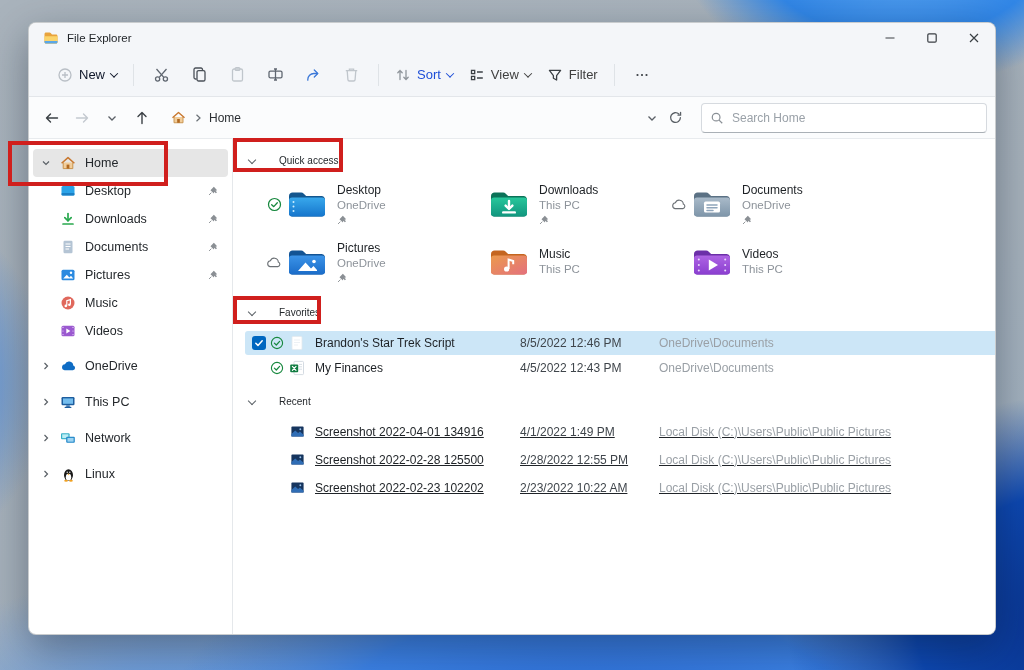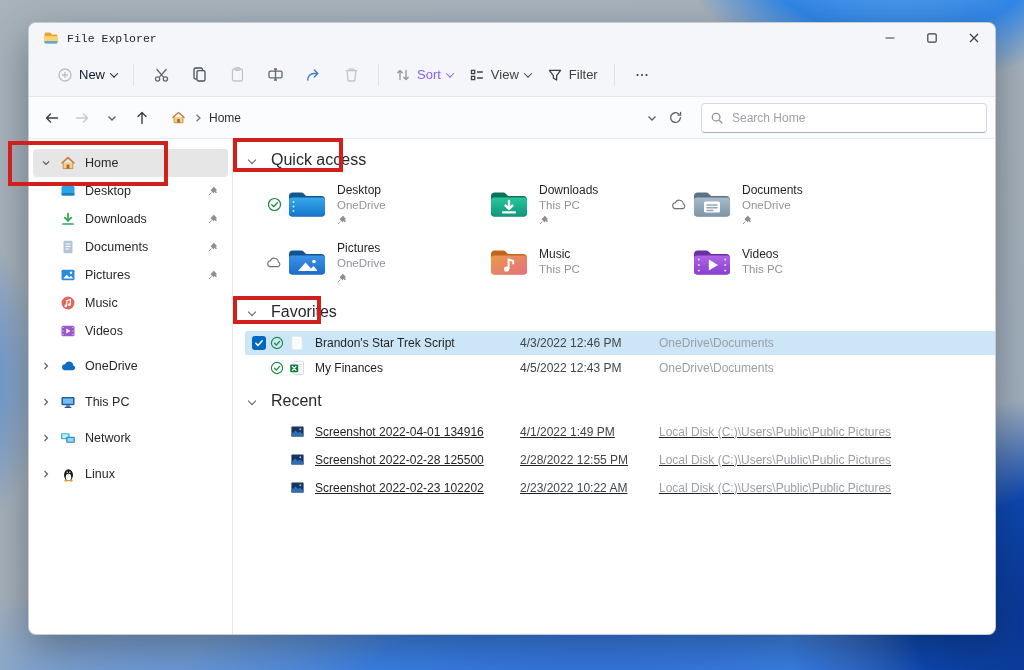--- a/index.html
+++ b/index.html
@@ -18,28 +18,28 @@
   }
 
   
   .window { position:absolute; left:28px; top:22px; width:968px; height:613px;
     background:#fff; border-radius:8px; overflow:hidden;
     border:1px solid rgba(40,50,60,.25);
     box-shadow:0 14px 42px rgba(10,20,40,.38);
     display:flex; flex-direction:column; }
 
   .titlebar { height:30px; background:#f4f6f9; display:flex; align-items:center; padding-left:14px; flex:0 0 auto; }
-  .titlebar .tlabel { font-size:11.5px; margin-left:8px; color:#22262a;font-family:Liberation Mono, monospace; }
+  .titlebar .tlabel { font-size:11.5px; margin-left:8px; color:#22262a; }
   .win-controls { margin-left:auto; display:flex; height:100%; }
   .win-btn { width:42px; height:100%; display:flex; align-items:center; justify-content:center; }
 
   .toolbar { height:44px; background:#f4f6f9; border-bottom:1px solid #e3e6ea; display:flex; align-items:center; padding:0 10px 0 20px; flex:0 0 auto; }
   .tbtn { display:flex; align-items:center; gap:6px; padding:6px 8px; border-radius:4px; font-size:13px; color:#404040; }
   .tbtn.disabled { color:#0f172a; }
-  .tbtn.dim { color:#8b5cf6; }
+  .tbtn.dim { color:#1d4ed8; }
   .ticon { width:38px; height:32px; display:flex; align-items:center; justify-content:center; border-radius:4px; }
   .tsep { width:1px; height:22px; background:#dfe3e7; margin:0 8px; }
   .chev { display:inline-block; width:6px; height:6px; border-right:1.3px solid currentColor; border-bottom:1.3px solid currentColor; transform:rotate(45deg) translate(-1px,-1px); }
 
   .navrow { height:42px; background:#fbfcfd; border-bottom:1px solid #e8ebee; display:flex; align-items:center; padding:0 8px 0 8px; flex:0 0 auto; }
   .navbtn { width:30px; height:30px; display:flex; align-items:center; justify-content:center; border-radius:4px; }
   .breadcrumb { flex:0 0 auto; width:528px; height:30px; margin-left:6px; display:flex; align-items:center; padding:0 8px; border-radius:4px; }
   .breadcrumb .crumb { font-size:12px; color:#2b2f33; margin-left:6px; }
   .bc-end { margin-left:auto; display:flex; align-items:center; gap:10px; }
   .searchbox { flex:1; height:30px; margin-left:10px; margin-right:0; border:1px solid #d6dadf; border-bottom-color:#aab0b6; border-radius:4px; background:#fff; display:flex; align-items:center; padding:0 8px; }
@@ -53,21 +53,21 @@
   .side-item { height:28px; display:flex; align-items:center; position:relative; font-size:12.5px; color:#24282c; margin:0 4px; border-radius:4px; }
   .side-item.root { height:30px; margin-top:6px; }
   .side-item.current { background:#e6e6e6; height:28px; }
   .side-item .twisty { width:26px; display:flex; justify-content:center; color:#5a6066; }
   .side-item.child { padding-left:26px; }
   .side-item .s-ic { width:18px; height:18px; margin-right:8px; display:flex; align-items:center; justify-content:center; }
   .side-item .pin { position:absolute; right:10px; }
 
   
   .content { flex:1; position:relative; background:#fff; padding-top:8px; overflow:hidden; }
-  .sec-header { height:26px; display:flex; align-items:center; padding-left:14px; font-size:16px; color:#24282c; gap:16px; }
+  .sec-header { height:26px; display:flex; align-items:center; padding-left:14px; font-size:10px; color:#24282c; gap:24px; }
   .sec-header .hchev { width:6px; height:6px; border-right:1.3px solid #5a6066; border-bottom:1.3px solid #5a6066; transform:rotate(45deg); margin-left:2px; }
 
   .qa-grid { display:grid; grid-template-columns:202px 203px auto; padding-left:28px; margin-top:2px; }
   .tile { height:58px; display:flex; align-items:center; border-radius:4px; }
   .tile .t-sync { width:26px; display:flex; justify-content:center; }
   .tile .t-folder { width:40px; height:32px; margin-right:10px; flex:0 0 auto; }
   .tile .t-text { display:flex; flex-direction:column; line-height:1.25; }
   .tile .t-name { font-size:12px; color:#1d2125; }
   .tile .t-loc { font-size:11.5px; color:#8d939a; }
   .tile .t-pin { margin-top:2px; height:10px; }
@@ -681,21 +681,21 @@
               <svg width="16" height="16" viewBox="0 0 16 16">
                 <rect x="3" y="1.4" width="10" height="13.2" rx="1" fill="#fff" stroke="#e2e8ee" stroke-width=".8"></rect>
                 <g stroke="#edf1f5" stroke-width="1">
                   <line x1="5" y1="5" x2="11" y2="5"></line>
                   <line x1="5" y1="7.5" x2="11" y2="7.5"></line>
                   <line x1="5" y1="10" x2="9" y2="10"></line>
                 </g>
               </svg>
             </span>
           <span class="c-name">Brandon's Star Trek Script</span>
-          <span class="c-date">4/3/2022 12:46 PM</span>
+          <span class="c-date">8/5/2022 12:46 PM</span>
           <span class="c-path">OneDrive\Documents</span>
         </div>
 
         <div class="frow">
           <span class="slot"></span>
           <span class="slot sync">
               <svg width="14" height="14" viewBox="0 0 16 16">
                 <circle cx="8" cy="8" r="6.4" fill="none" stroke="#17883e" stroke-width="1.3"></circle>
                 <path d="M5 8.2 7.2 10.3 11 6.2" fill="none" stroke="#17883e" stroke-width="1.4" stroke-linecap="round" stroke-linejoin="round"></path>
               </svg>

